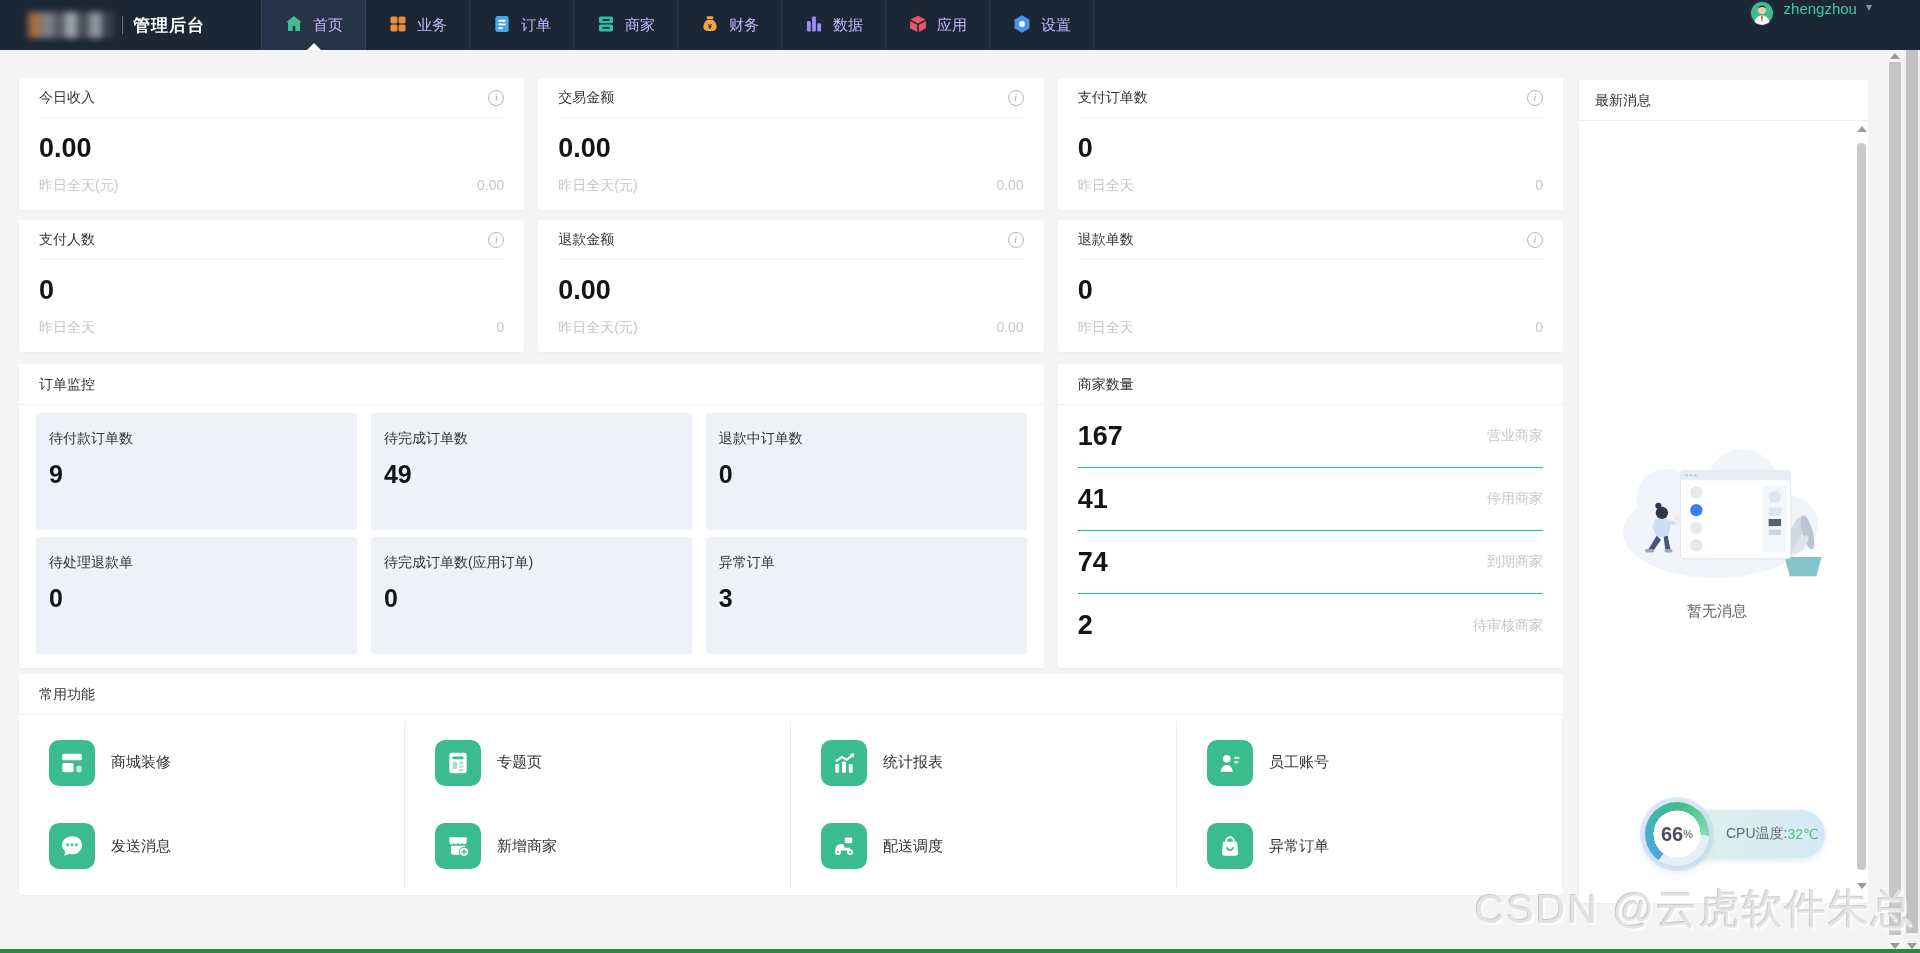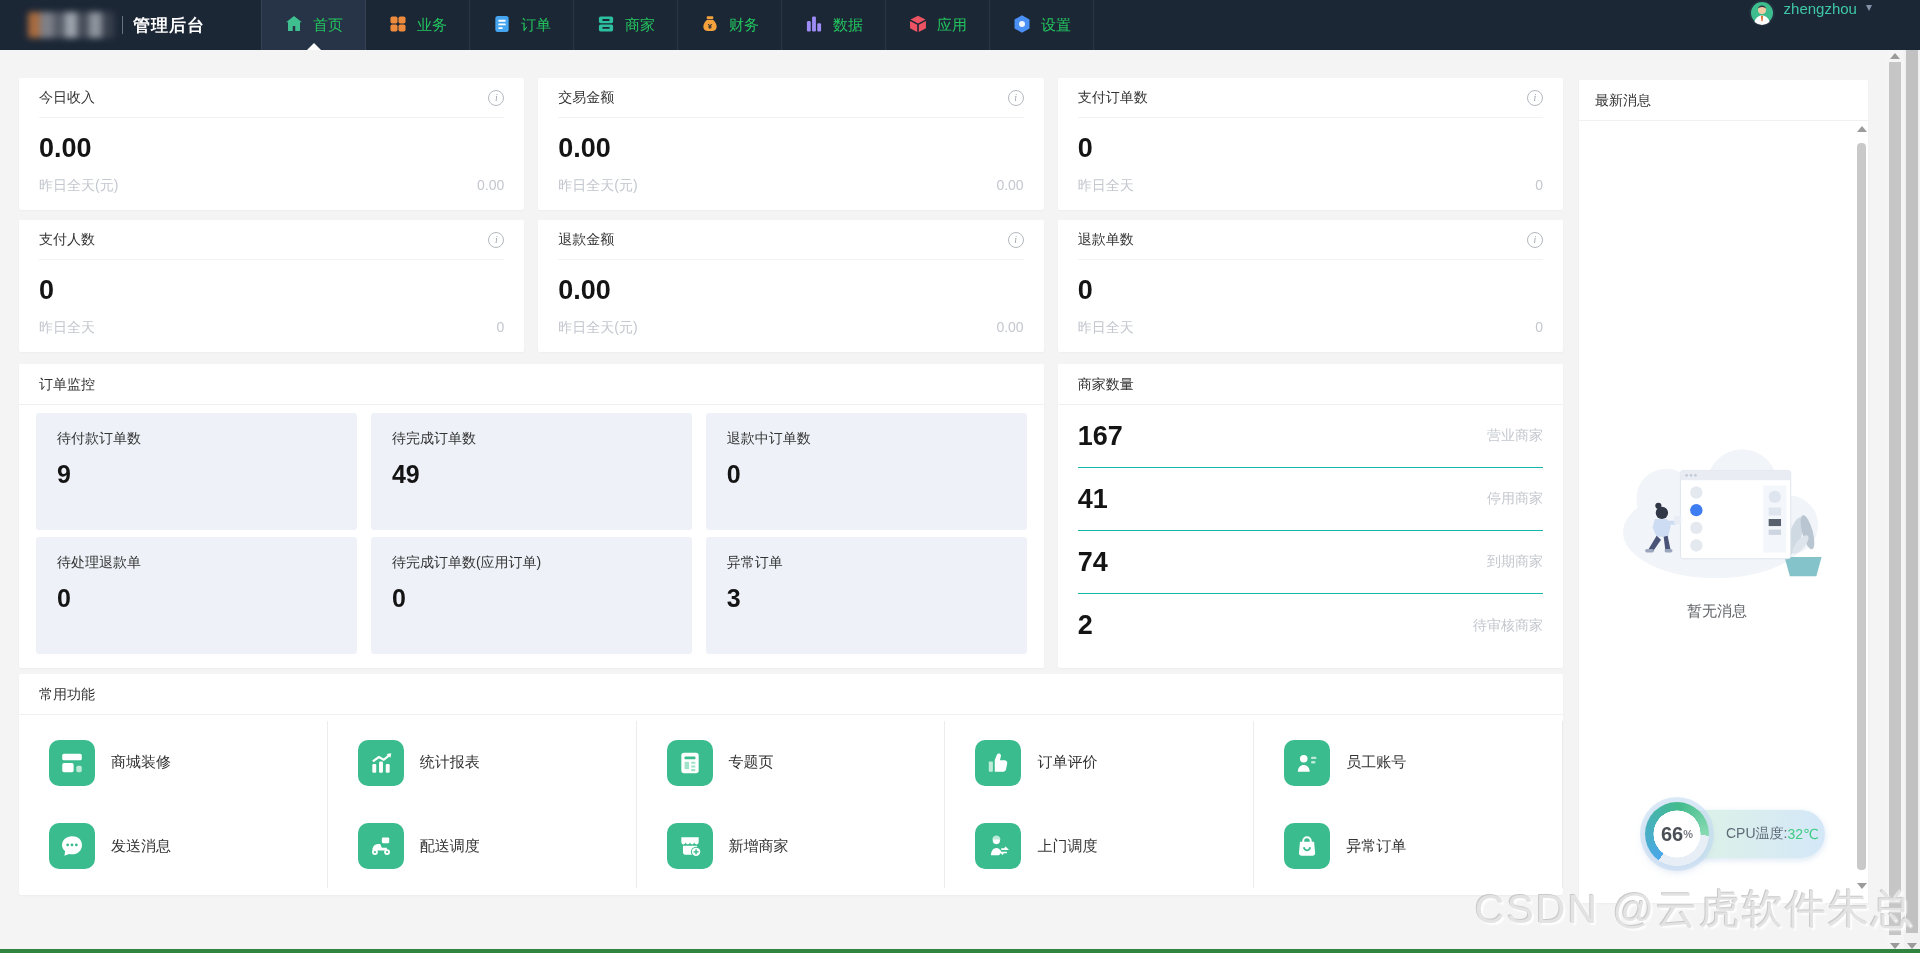--- a/index.html
+++ b/index.html
@@ -8,21 +8,21 @@
 
   
   .navbar { position:absolute; top:0; left:0; width:1920px; height:50px; background:#1c2736; display:flex; align-items:stretch; z-index:30; }
   .brand { display:flex; align-items:center; margin-left:28px; }
   .logo-blur { display:flex; height:26px; width:86px; filter:blur(3px); border-radius:3px; overflow:hidden; }
   .logo-blur span { flex:1; }
   .lb1{background:#a86b3f}.lb2{background:#7d8088}.lb3{background:#575d68}.lb4{background:#9ca2ab}.lb5{background:#474e5a}.lb6{background:#8d939c}.lb7{background:#39404d}
   .brand-divider { width:1px; height:18px; background:rgba(255,255,255,.35); margin:0 10px 0 8px; }
   .brand-title { color:#fff; font-size:17px; font-weight:bold; letter-spacing:1px; }
   .nav-menu { display:flex; margin-left:56px; }
-  .nav-item { position:relative; display:flex; align-items:center; gap:9px; padding:8px 22px; color:#22c55e; font-size:15px; cursor:pointer; border-right:1px solid rgba(255,255,255,.07); }
+  .nav-item { position:relative; display:flex; align-items:center; gap:9px; padding:8px 22px; color:#c4b5fd; font-size:15px; cursor:pointer; border-right:1px solid rgba(255,255,255,.07); }
   .nav-item:first-child { border-left:1px solid rgba(255,255,255,.07); }
   .nav-item.active { background:#273346; }
   .nav-item.active::after { content:""; position:absolute; bottom:0; left:50%; margin-left:-7px; width:0; height:0; border-left:7px solid transparent; border-right:7px solid transparent; border-bottom:7px solid #fff; }
   .nav-user { margin-left:auto; margin-right:48px; display:flex; gap:9px; cursor:pointer; }
   .nav-user .uname { color:#3fc7a6; font-size:15px; }
   .caret { color:#8392a6; font-size:12px; }
 
   
   .main-col { position:absolute; left:19px; top:78px; width:1544px; }
   .stats-grid { display:grid; grid-template-columns:repeat(3,1fr); column-gap:14px; row-gap:10px; }
@@ -31,21 +31,21 @@
 
   .stat-card { height:132px; padding:0 20px; }
   .stat-top { height:40px; display:flex; align-items:center; justify-content:space-between; border-bottom:1px solid #f2f2f2; font-size:14px; color:#333; }
   .info-icon { width:16px; height:16px; border:1px solid #b4b8bf; border-radius:50%; color:#a0a4ab; font-size:10px; font-style:italic; display:flex; align-items:center; justify-content:center; cursor:pointer; font-family:"Liberation Serif",serif; }
   .stat-value { font-size:27px; font-weight:600; color:#141414; margin-top:15px; }
   .stat-sub { display:flex; justify-content:space-between; font-size:14px; color:#c3c7ce; margin-top:13px; }
 
   .mid-grid { display:grid; grid-template-columns:repeat(3,1fr); column-gap:14px; margin-top:12px; }
   .panel-monitor { grid-column:span 2; height:304px; }
   .monitor-body { display:grid; grid-template-columns:repeat(3,1fr); column-gap:14px; row-gap:7px; padding:8px 17px 16px; }
-  .mini-card { background:#eef2f8; border-radius:3px; height:117px; padding:17px 21px; }
+  .mini-card { background:#eef2f8; border-radius:3px; height:117px; padding:17px 13px; }
   .mini-label { font-size:14px; color:#333; }
   .mini-value { font-size:25px; font-weight:600; color:#141414; margin-top:12px; }
 
   .panel-merchant { height:304px; }
   .merchant-row { height:63px; margin:0 20px; display:flex; align-items:center; justify-content:space-between; border-bottom:1px solid #14b8a6; }
   .merchant-row:last-child { border-bottom:none; }
   .merchant-value { font-size:27px; font-weight:600; color:#141414; }
   .merchant-label { font-size:14px; color:#c3c7ce; }
 
   .panel-quick { margin-top:6px; height:221px; }
@@ -333,20 +333,49 @@
               </svg>
             </span>
           <span class="feat-label">发送消息</span>
         </div>
       </div>
 
       <div class="feat-col">
         <div class="feat-item">
           <span class="feat-icon">
               <svg width="26" height="26" viewBox="0 0 24 24">
+                <rect x="4" y="2.5" width="16" height="19" rx="2.5" fill="#fff"></rect>
+                <rect x="7" y="6" width="10" height="2.6" rx="0.8" fill="#3bbc8e"></rect>
+                <rect x="7" y="10.8" width="4.2" height="7" rx="0.8" fill="#9fe3c9"></rect>
+                <rect x="13" y="10.8" width="4" height="2" rx="0.8" fill="#9fe3c9"></rect>
+                <rect x="13" y="14.2" width="4" height="2" rx="0.8" fill="#9fe3c9"></rect>
+                <rect x="13" y="17.6" width="4" height="2" rx="0.8" fill="#9fe3c9"></rect>
+              </svg>
+            </span>
+          <span class="feat-label">专题页</span>
+        </div>
+        <div class="feat-item">
+          <span class="feat-icon">
+              <svg width="26" height="26" viewBox="0 0 24 24">
+                <path fill="#fff" d="M4 4h16v4.3c0 1.2-.9 2.2-2 2.2-1 0-2-.9-2-2.1 0 1.2-1 2.1-2 2.1s-2-.9-2-2.1c0 1.2-1 2.1-2 2.1s-2-.9-2-2.1c0 1.2-1 2.1-2 2.1-1.1 0-2-1-2-2.2z"></path>
+                <path fill="#fff" d="M5.5 11.8h13V18c0 1.1-.9 2-2 2h-9c-1.1 0-2-.9-2-2z"></path>
+                <circle cx="17.6" cy="17.4" r="4.8" fill="#3bbc8e"></circle>
+                <circle cx="17.6" cy="17.4" r="3.9" fill="#fff"></circle>
+                <rect x="16.95" y="15.1" width="1.3" height="4.6" fill="#3bbc8e"></rect>
+                <rect x="15.3" y="16.75" width="4.6" height="1.3" fill="#3bbc8e"></rect>
+              </svg>
+            </span>
+          <span class="feat-label">新增商家</span>
+        </div>
+      </div>
+
+      <div class="feat-col">
+        <div class="feat-item">
+          <span class="feat-icon">
+              <svg width="26" height="26" viewBox="0 0 24 24">
                 <rect x="4" y="13" width="3.6" height="8" rx="1" fill="#fff"></rect>
                 <rect x="10.2" y="10.5" width="3.6" height="10.5" rx="1" fill="#fff"></rect>
                 <rect x="16.4" y="13" width="3.6" height="8" rx="1" fill="#fff"></rect>
                 <path d="M4.5 10.5l5.5-4 4.5 2.5 5-4" stroke="#fff" stroke-width="2" fill="none"></path>
                 <path d="M17.2 3.6L21.5 3l-.8 4.2z" fill="#fff"></path>
               </svg>
             </span>
           <span class="feat-label">统计报表</span>
         </div>
         <div class="feat-item">
@@ -357,71 +386,20 @@
                 <circle cx="6.4" cy="17.6" r="2.7" fill="#fff"></circle>
                 <circle cx="6.4" cy="17.6" r="1" fill="#3bbc8e"></circle>
                 <circle cx="17.6" cy="17.6" r="2.7" fill="#fff"></circle>
                 <circle cx="17.6" cy="17.6" r="1" fill="#3bbc8e"></circle>
               </svg>
             </span>
           <span class="feat-label">配送调度</span>
         </div>
       </div>
 
-      <div class="feat-col">
-        <div class="feat-item">
-          <span class="feat-icon">
-              <svg width="26" height="26" viewBox="0 0 24 24">
-                <rect x="4" y="2.5" width="16" height="19" rx="2.5" fill="#fff"></rect>
-                <rect x="7" y="6" width="10" height="2.6" rx="0.8" fill="#3bbc8e"></rect>
-                <rect x="7" y="10.8" width="4.2" height="7" rx="0.8" fill="#9fe3c9"></rect>
-                <rect x="13" y="10.8" width="4" height="2" rx="0.8" fill="#9fe3c9"></rect>
-                <rect x="13" y="14.2" width="4" height="2" rx="0.8" fill="#9fe3c9"></rect>
-                <rect x="13" y="17.6" width="4" height="2" rx="0.8" fill="#9fe3c9"></rect>
-              </svg>
-            </span>
-          <span class="feat-label">专题页</span>
-        </div>
-        <div class="feat-item">
-          <span class="feat-icon">
-              <svg width="26" height="26" viewBox="0 0 24 24">
-                <path fill="#fff" d="M4 4h16v4.3c0 1.2-.9 2.2-2 2.2-1 0-2-.9-2-2.1 0 1.2-1 2.1-2 2.1s-2-.9-2-2.1c0 1.2-1 2.1-2 2.1s-2-.9-2-2.1c0 1.2-1 2.1-2 2.1-1.1 0-2-1-2-2.2z"></path>
-                <path fill="#fff" d="M5.5 11.8h13V18c0 1.1-.9 2-2 2h-9c-1.1 0-2-.9-2-2z"></path>
-                <circle cx="17.6" cy="17.4" r="4.8" fill="#3bbc8e"></circle>
-                <circle cx="17.6" cy="17.4" r="3.9" fill="#fff"></circle>
-                <rect x="16.95" y="15.1" width="1.3" height="4.6" fill="#3bbc8e"></rect>
-                <rect x="15.3" y="16.75" width="4.6" height="1.3" fill="#3bbc8e"></rect>
-              </svg>
-            </span>
-          <span class="feat-label">新增商家</span>
-        </div>
-      </div>
-
-      <div class="feat-col">
-        <div class="feat-item">
-          <span class="feat-icon">
-              <svg width="26" height="26" viewBox="0 0 24 24" fill="#fff">
-                <rect x="3.5" y="10.5" width="3.8" height="9.5" rx="0.8" fill="#bdebd8"></rect>
-                <path d="M9 20h7.8c1.3 0 2.4-.9 2.6-2.2l1.1-5.3c.3-1.6-.9-3-2.5-3h-4.2l.9-3.9c.2-1.1-.5-2.2-1.6-2.4-.8-.2-1.6.2-2 .9L9 9.2z"></path>
-              </svg>
-            </span>
-          <span class="feat-label">订单评价</span>
-        </div>
-        <div class="feat-item">
-          <span class="feat-icon">
-              <svg width="26" height="26" viewBox="0 0 24 24">
-                <circle cx="10.5" cy="7" r="3.3" fill="#fff"></circle>
-                <path d="M6.6 5.9c.5-2.1 2-3.5 3.9-3.5s3.4 1.4 3.9 3.5z" fill="#bdebd8"></path>
-                <path d="M5.5 20.5c0-4.2 2.3-6.7 5-6.7 2.2 0 4 1.5 4.7 4l-2.3 2.7z" fill="#fff"></path>
-                <path d="M15 14.8h5.2l-1.7-1.7M20.2 18h-5.2l1.7 1.7" stroke="#fff" stroke-width="1.6" fill="none"></path>
-              </svg>
-            </span>
-          <span class="feat-label">上门调度</span>
-        </div>
-      </div>
 
       <div class="feat-col">
         <div class="feat-item">
           <span class="feat-icon">
               <svg width="26" height="26" viewBox="0 0 24 24" fill="#fff">
                 <circle cx="9" cy="8" r="3.5"></circle>
                 <path d="M3.5 20c0-3.9 2.7-6.2 5.5-6.2s5.5 2.3 5.5 6.2z"></path>
                 <rect x="15.7" y="6.2" width="5" height="2.2" rx="1.1" fill="#bdebd8"></rect>
                 <rect x="15.7" y="10.2" width="4" height="2.2" rx="1.1" fill="#bdebd8"></rect>
               </svg>

